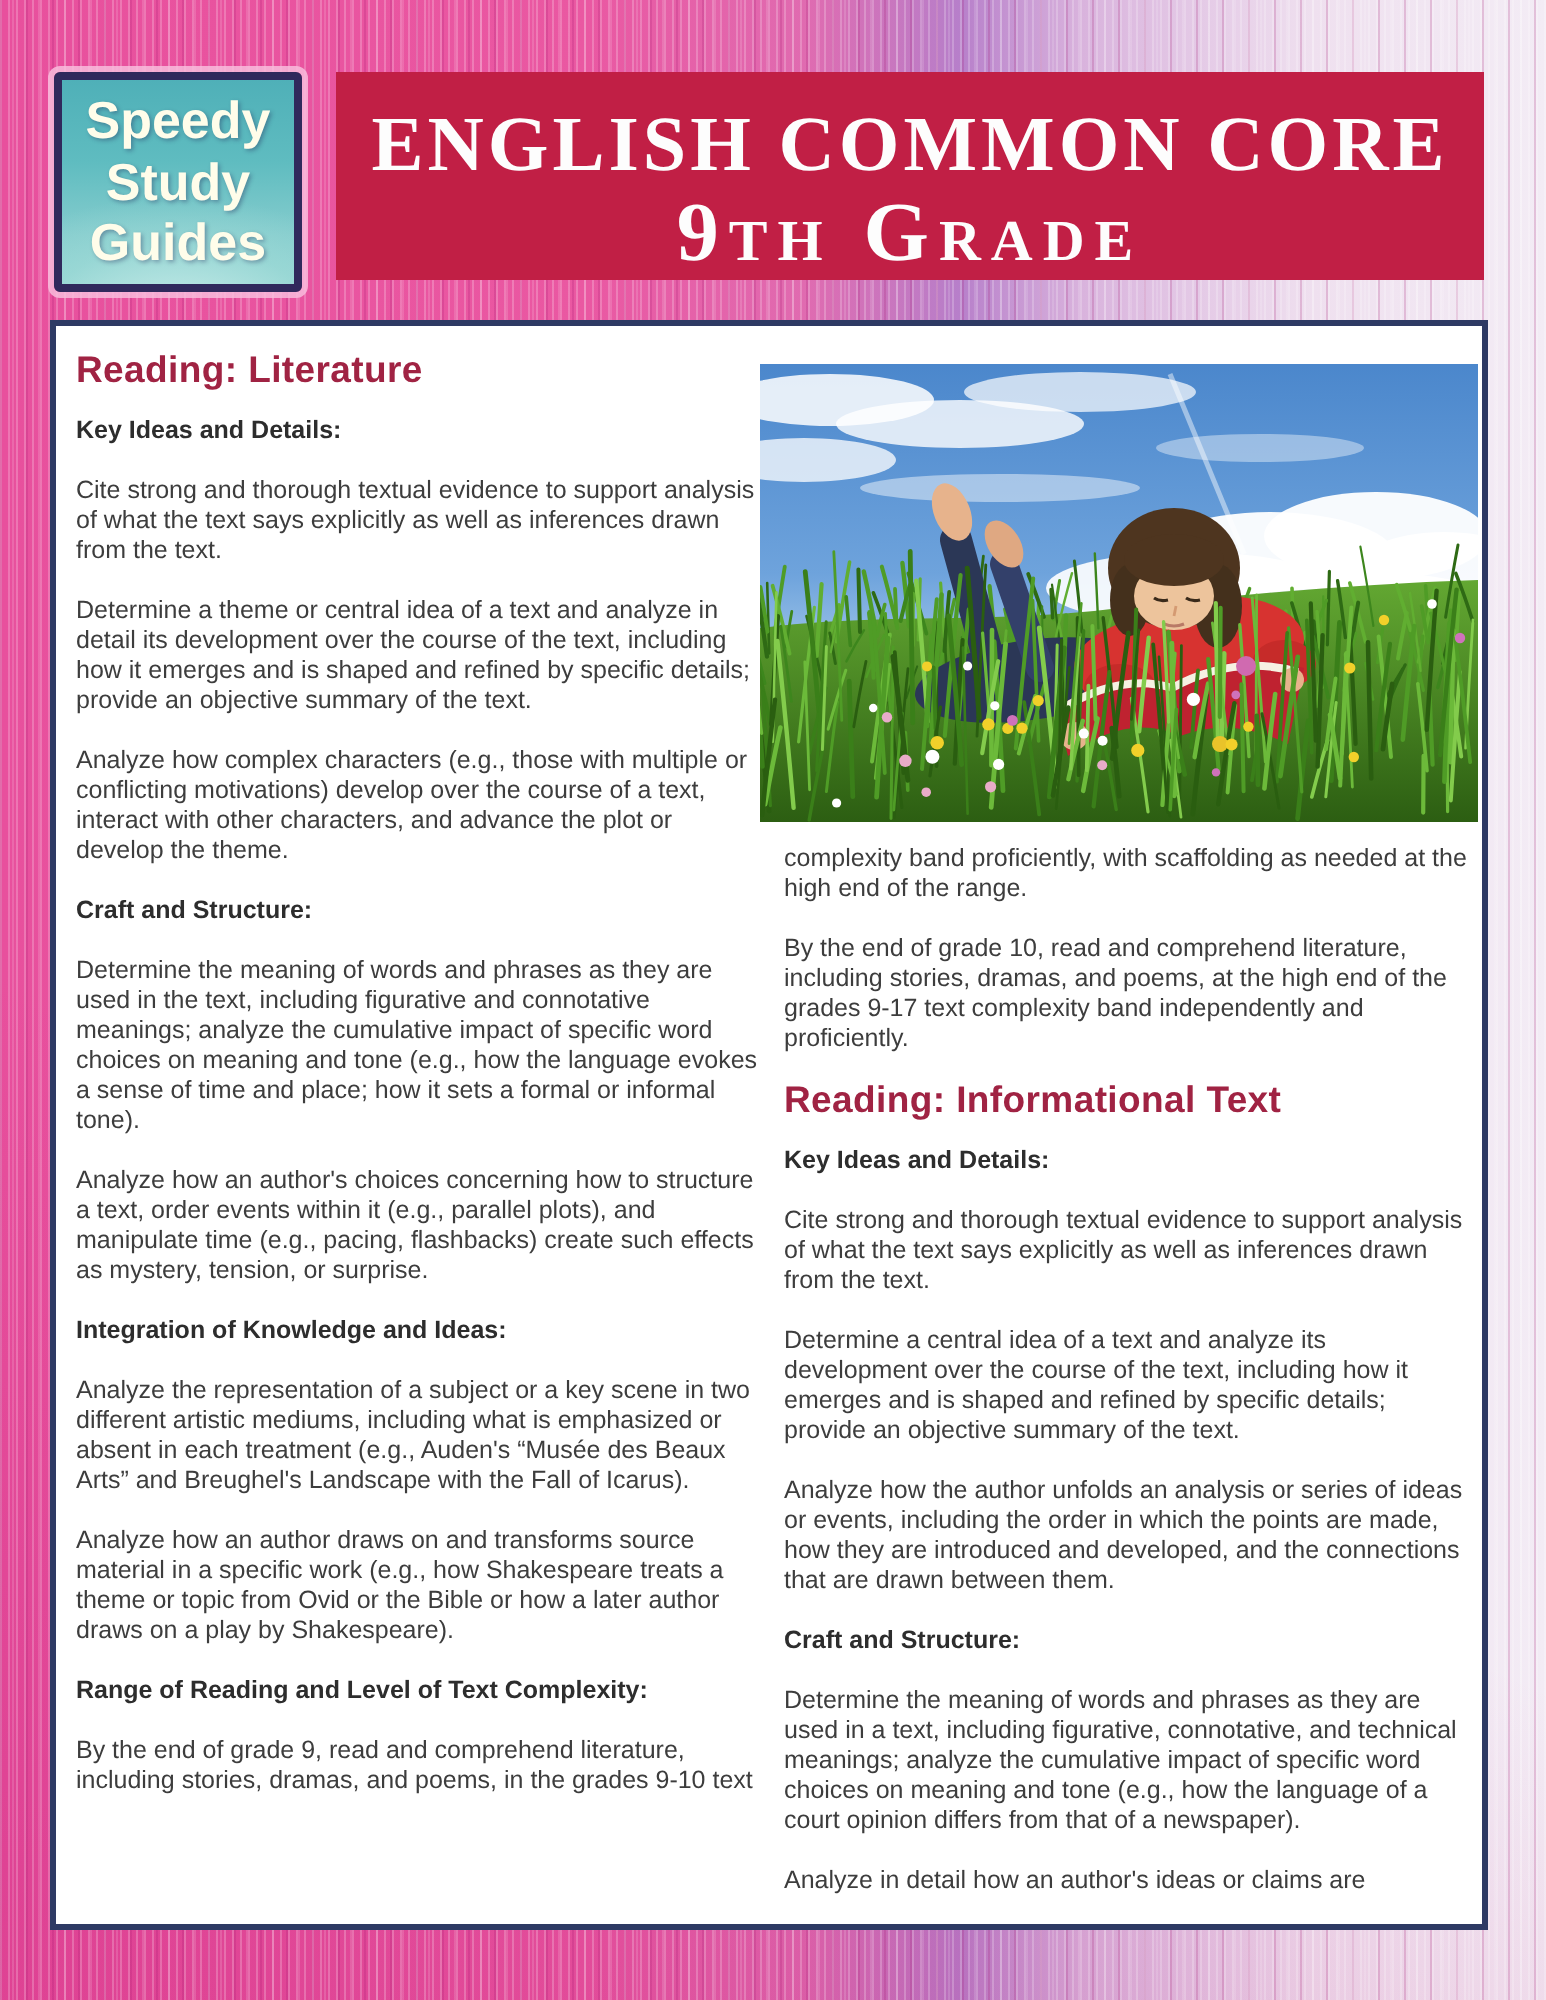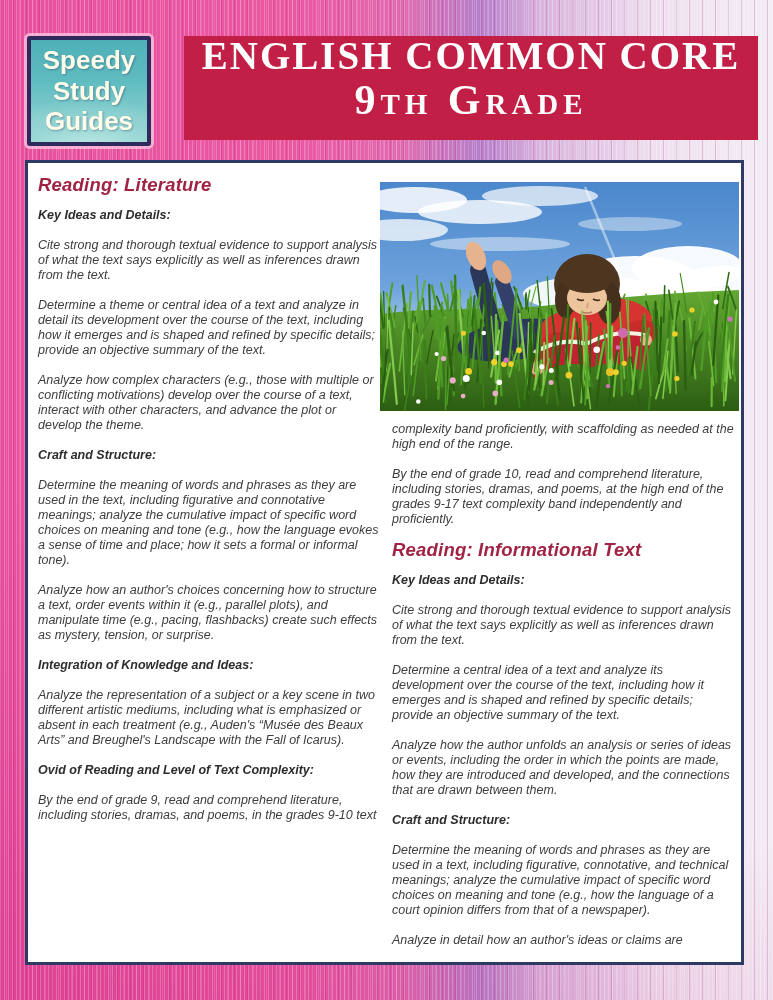--- a/index.html
+++ b/index.html
@@ -19,33 +19,33 @@
     box-shadow:0 0 0 3px rgba(248,188,220,.85);
     background:
       radial-gradient(130% 85% at 50% 118%, rgba(210,240,238,.85) 0%, rgba(160,219,216,.55) 45%, rgba(160,219,216,0) 72%),
       linear-gradient(180deg,#4fb0b8 0%,#5fbcc0 40%,#84cccd 75%,#93d5d2 100%);
     display:flex;flex-direction:column;justify-content:center;align-items:center;
     color:#fffdea;font-weight:bold;font-size:26px;line-height:1.18;
     text-shadow:1px 1px 2px rgba(30,30,80,.35);
   }
   
   .band{
-    position:absolute;left:184px;top:36px;width:574px;height:104px;
+    position:absolute;left:168px;top:36px;width:574px;height:104px;
     background:#c11f45;color:#fdfdfd;text-align:center;
     font-family:"Liberation Serif","DejaVu Serif",serif;font-weight:bold;
-    display:flex;flex-direction:column;justify-content:flex-start;
+    display:flex;flex-direction:column;justify-content:flex-end;
   }
   .band .title{font-size:39px;letter-spacing:2px;line-height:1.05;}
   .band .subtitle{font-size:42px;font-variant:small-caps;letter-spacing:5px;line-height:1.1;}
   
   .panel{
     position:absolute;left:25px;top:160px;width:713px;height:799px;
     background:#ffffff;border:3px solid #2e3a64;overflow:hidden;
   }
-  .col{position:absolute;color:#3d3d3d;font-size:12.5px;line-height:15px;font-style:italic;}
+  .col{position:absolute;color:#3d3d3d;font-size:12.5px;line-height:15px;}
   .col-left{left:10px;top:12px;width:342px;}
   .col-right{left:352px;top:19px;width:359px;}
   .col-right .coltext{margin-left:12px;margin-top:11px;margin-right:2px;}
   .blk{margin:0 0 15px 0;}
   .blk.heading{font-size:18.5px;font-weight:bold;color:#a02343;letter-spacing:.2px;margin-bottom:16px;margin-top:2px;}
   .blk.subhead{font-weight:bold;color:#2d2d2d;}
   .photo{display:block;width:359px;height:229px;}
 </style>
 </head>
 <body>
@@ -69,21 +69,22 @@
         <div class="blk heading">Reading: Literature</div>
         <div class="blk subhead">Key Ideas and Details:</div>
         <div class="blk para">Cite strong and thorough textual evidence to support analysis of what the text says explicitly as well as inferences drawn from the text.</div>
         <div class="blk para">Determine a theme or central idea of a text and analyze in detail its development over the course of the text, including how it emerges and is shaped and refined by specific details; provide an objective summary of the text.</div>
         <div class="blk para">Analyze how complex characters (e.g., those with multiple or conflicting motivations) develop over the course of a text, interact with other characters, and advance the plot or develop the theme.</div>
         <div class="blk subhead">Craft and Structure:</div>
         <div class="blk para">Determine the meaning of words and phrases as they are used in the text, including figurative and connotative meanings; analyze the cumulative impact of specific word choices on meaning and tone (e.g., how the language evokes a sense of time and place; how it sets a formal or informal tone).</div>
         <div class="blk para">Analyze how an author's choices concerning how to structure a text, order events within it (e.g., parallel plots), and manipulate time (e.g., pacing, flashbacks) create such effects as mystery, tension, or surprise.</div>
         <div class="blk subhead">Integration of Knowledge and Ideas:</div>
         <div class="blk para">Analyze the representation of a subject or a key scene in two different artistic mediums, including what is emphasized or absent in each treatment (e.g., Auden's “Musée des Beaux Arts” and Breughel's Landscape with the Fall of Icarus).</div>
-        <div class="blk subhead">Ovid of Reading and Level of Text Complexity:</div>
+        <div class="blk para">Analyze how an author draws on and transforms source material in a specific work (e.g., how Shakespeare treats a theme or topic from Ovid or the Bible or how a later author draws on a play by Shakespeare).</div>
+        <div class="blk subhead">Range of Reading and Level of Text Complexity:</div>
         <div class="blk para">By the end of grade 9, read and comprehend literature, including stories, dramas, and poems, in the grades 9-10 text</div>
       </div>
 
     <div class="col col-right">
       <div role="img" aria-label="Child in a red shirt lying in a grassy meadow with wildflowers, reading a red book under a blue sky with clouds">
         <svg class="photo" viewBox="0 0 359 229" width="359" height="229" xmlns="http://www.w3.org/2000/svg">
           <defs>
             <linearGradient id="sky" x1="0" y1="0" x2="0" y2="1">
               <stop offset="0" stop-color="#4b87cc"></stop>
               <stop offset="0.7" stop-color="#6ea3dc"></stop>

